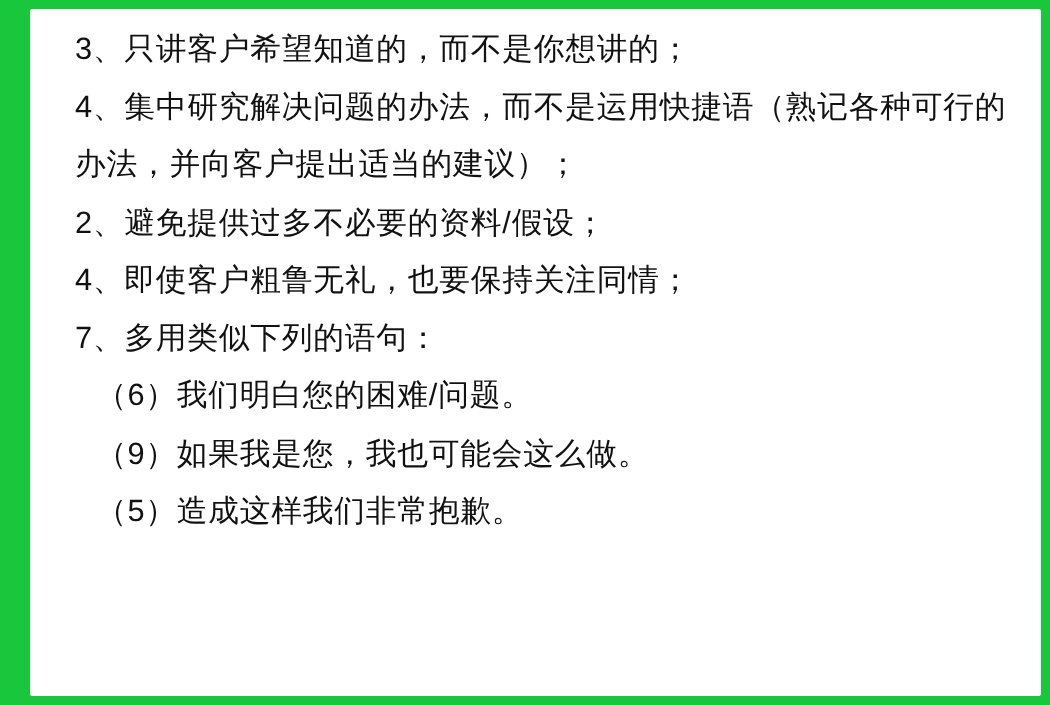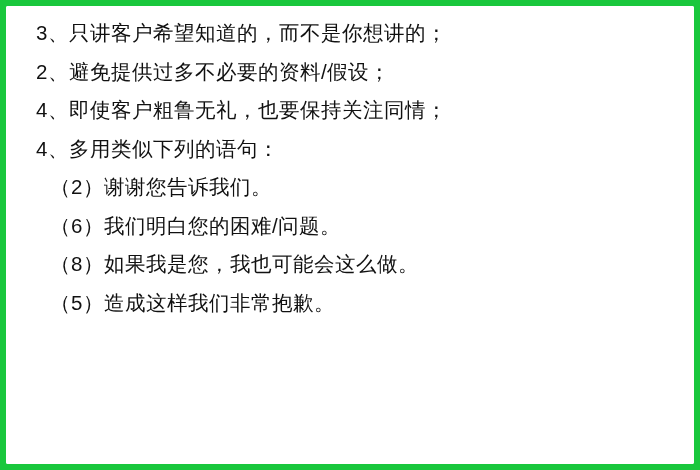--- a/index.html
+++ b/index.html
@@ -12,21 +12,21 @@
     overflow: hidden;
     font-family: "Liberation Sans", sans-serif;
     background: #ffffff;
   }
   .card {
     position: relative;
     width: 700px;
     height: 470px;
     box-sizing: border-box;
     background: #19c73c;
-    padding: 6px 6px 6px 6px;
+    padding: 6px 6px 6px 20px;
   }
   .inner {
     position: relative;
     width: 100%;
     height: 100%;
     box-sizing: border-box;
     background: #ffffff;
     border-radius: 2px;
     overflow: hidden;
   }
@@ -71,22 +71,22 @@
 
 <div class="card">
   <div class="inner">
     <div class="corner tl"></div>
     <div class="corner tr"></div>
     <div class="corner bl"></div>
     <div class="corner br"></div>
 
     <div class="content">
       <div class="line">3、只讲客户希望知道的，而不是你想讲的；</div>
+      <div class="line wrap">4、集中研究解决问题的办法，而不是运用快捷语（熟记各种可行的办法，并向客户提出适当的建议）；</div>
       <div class="line">2、避免提供过多不必要的资料/假设；</div>
       <div class="line">4、即使客户粗鲁无礼，也要保持关注同情；</div>
-      <div class="line">4、多用类似下列的语句：</div>
-      <div class="line indent">（2）谢谢您告诉我们。</div>
+      <div class="line">7、多用类似下列的语句：</div>
       <div class="line indent">（6）我们明白您的困难/问题。</div>
-      <div class="line indent">（8）如果我是您，我也可能会这么做。</div>
+      <div class="line indent">（9）如果我是您，我也可能会这么做。</div>
       <div class="line indent">（5）造成这样我们非常抱歉。</div>
     </div>
   </div>
 </div>
 
 </body></html>

